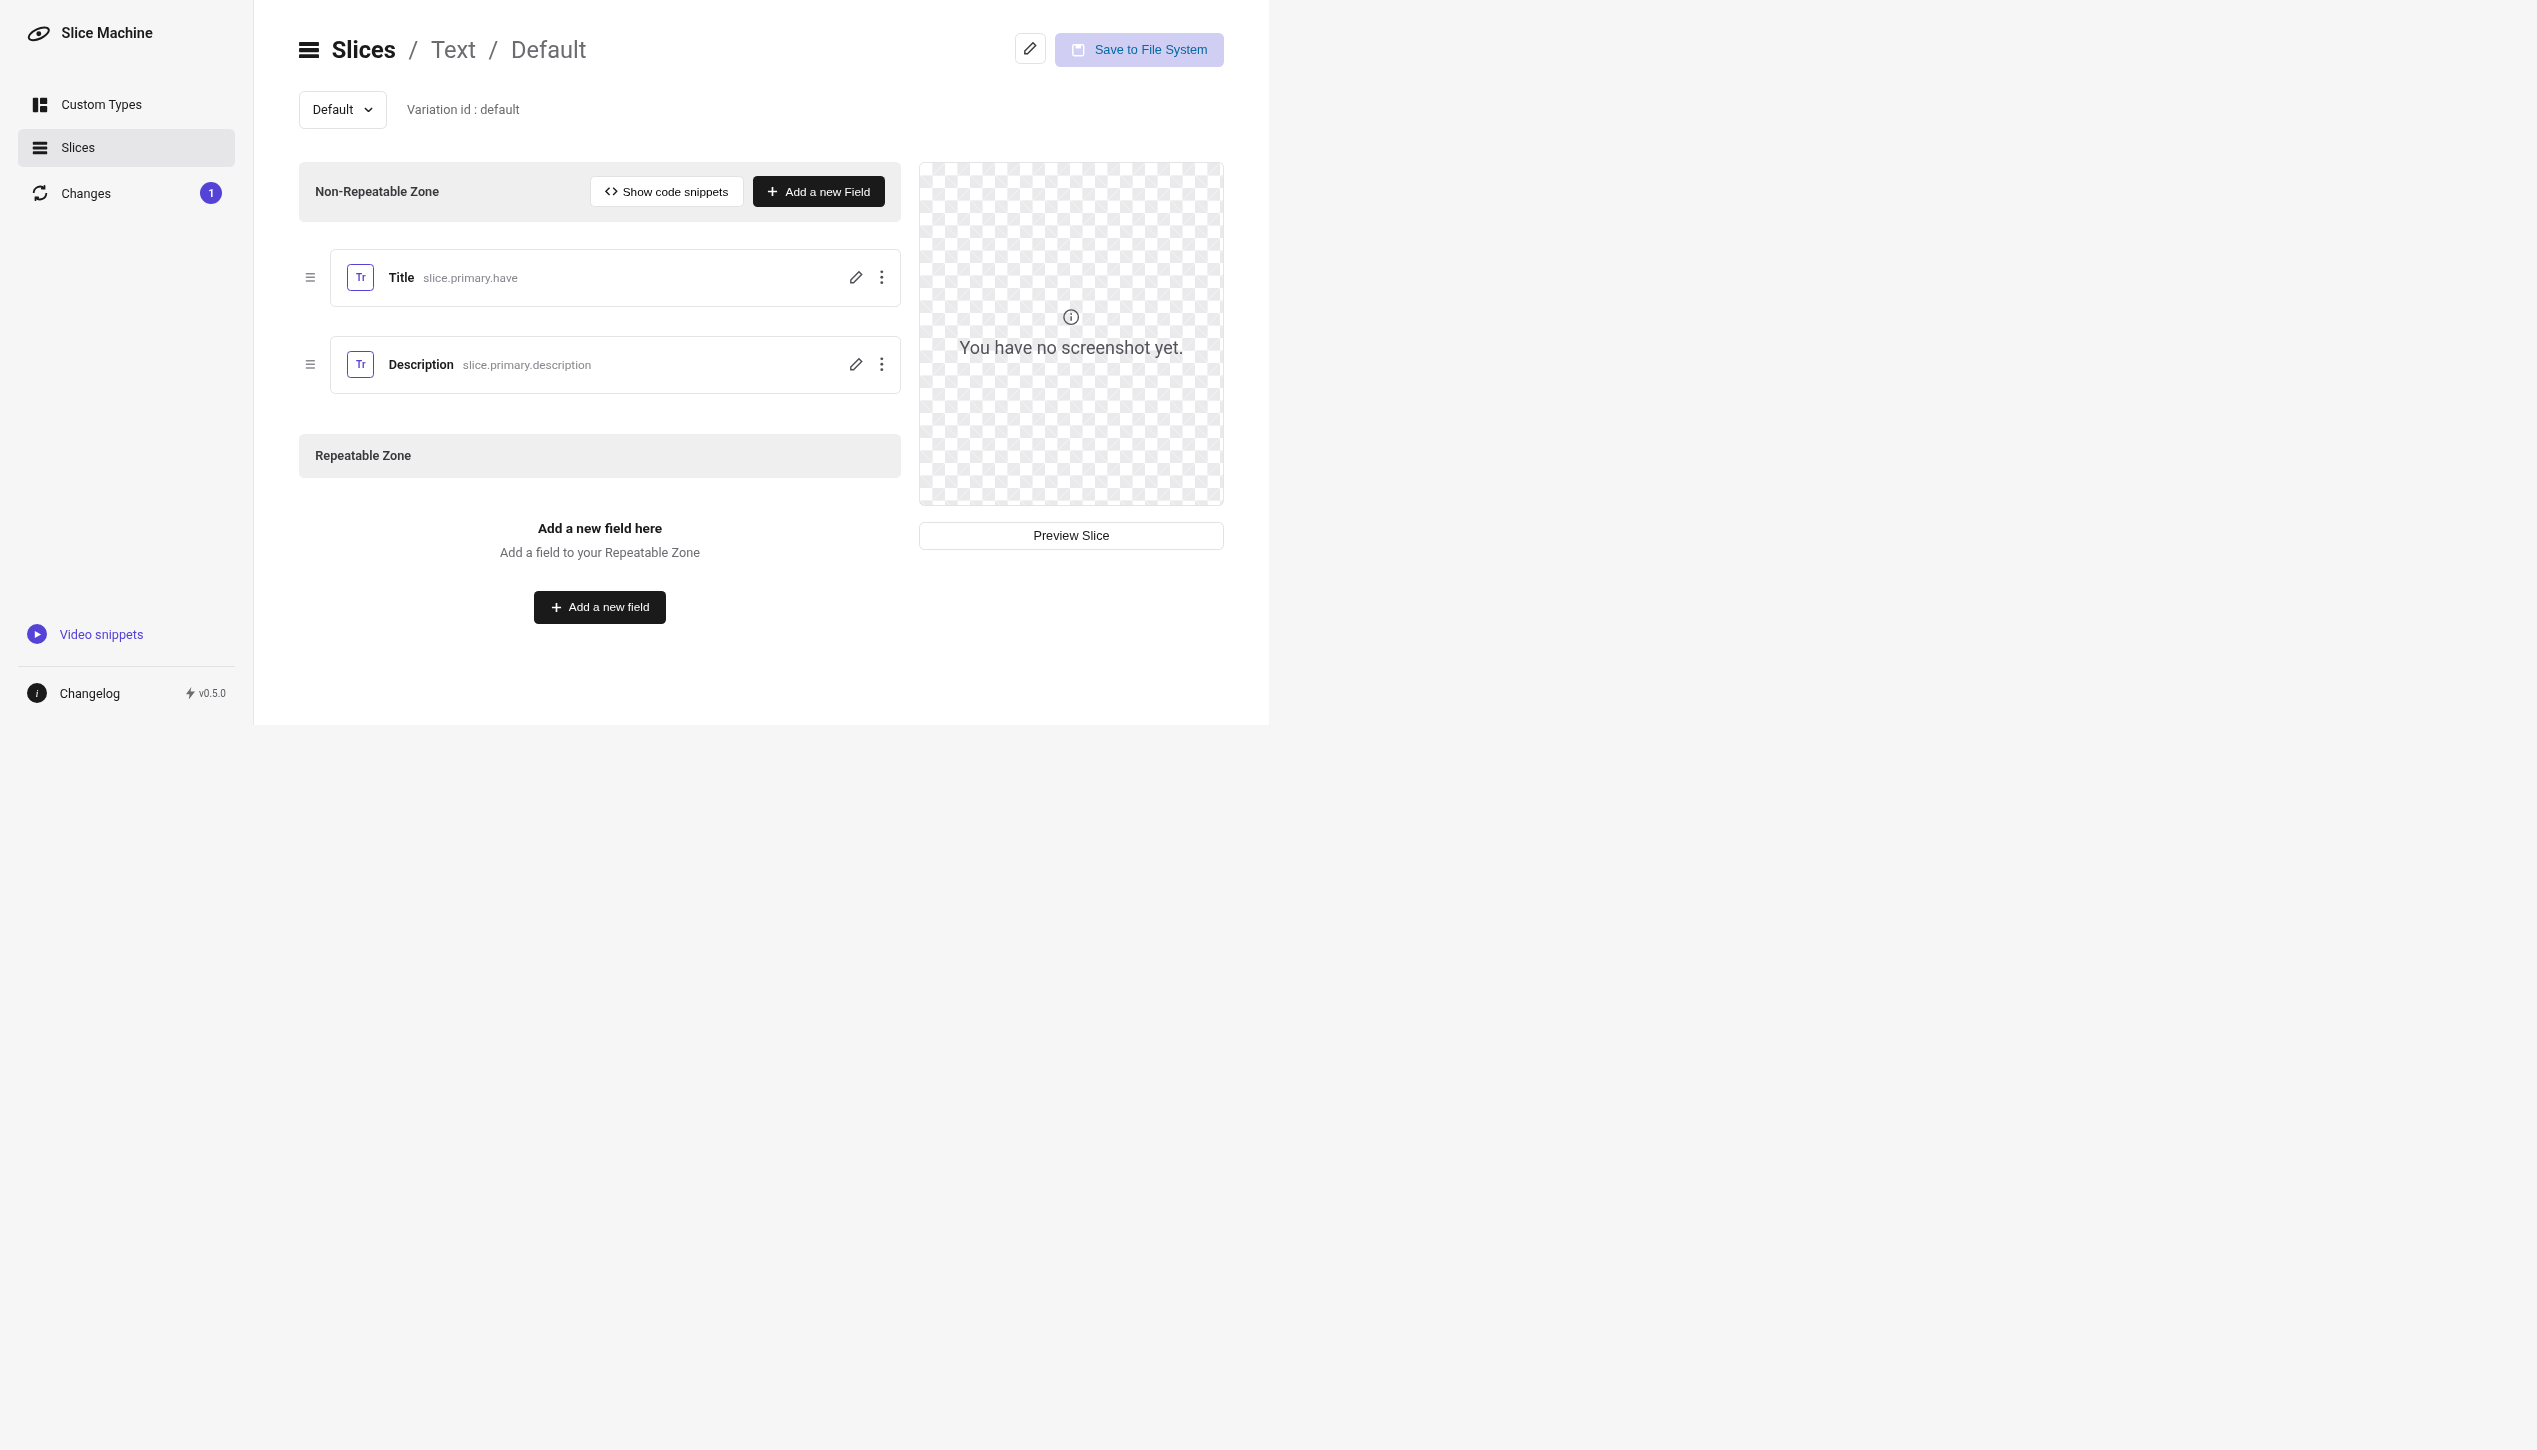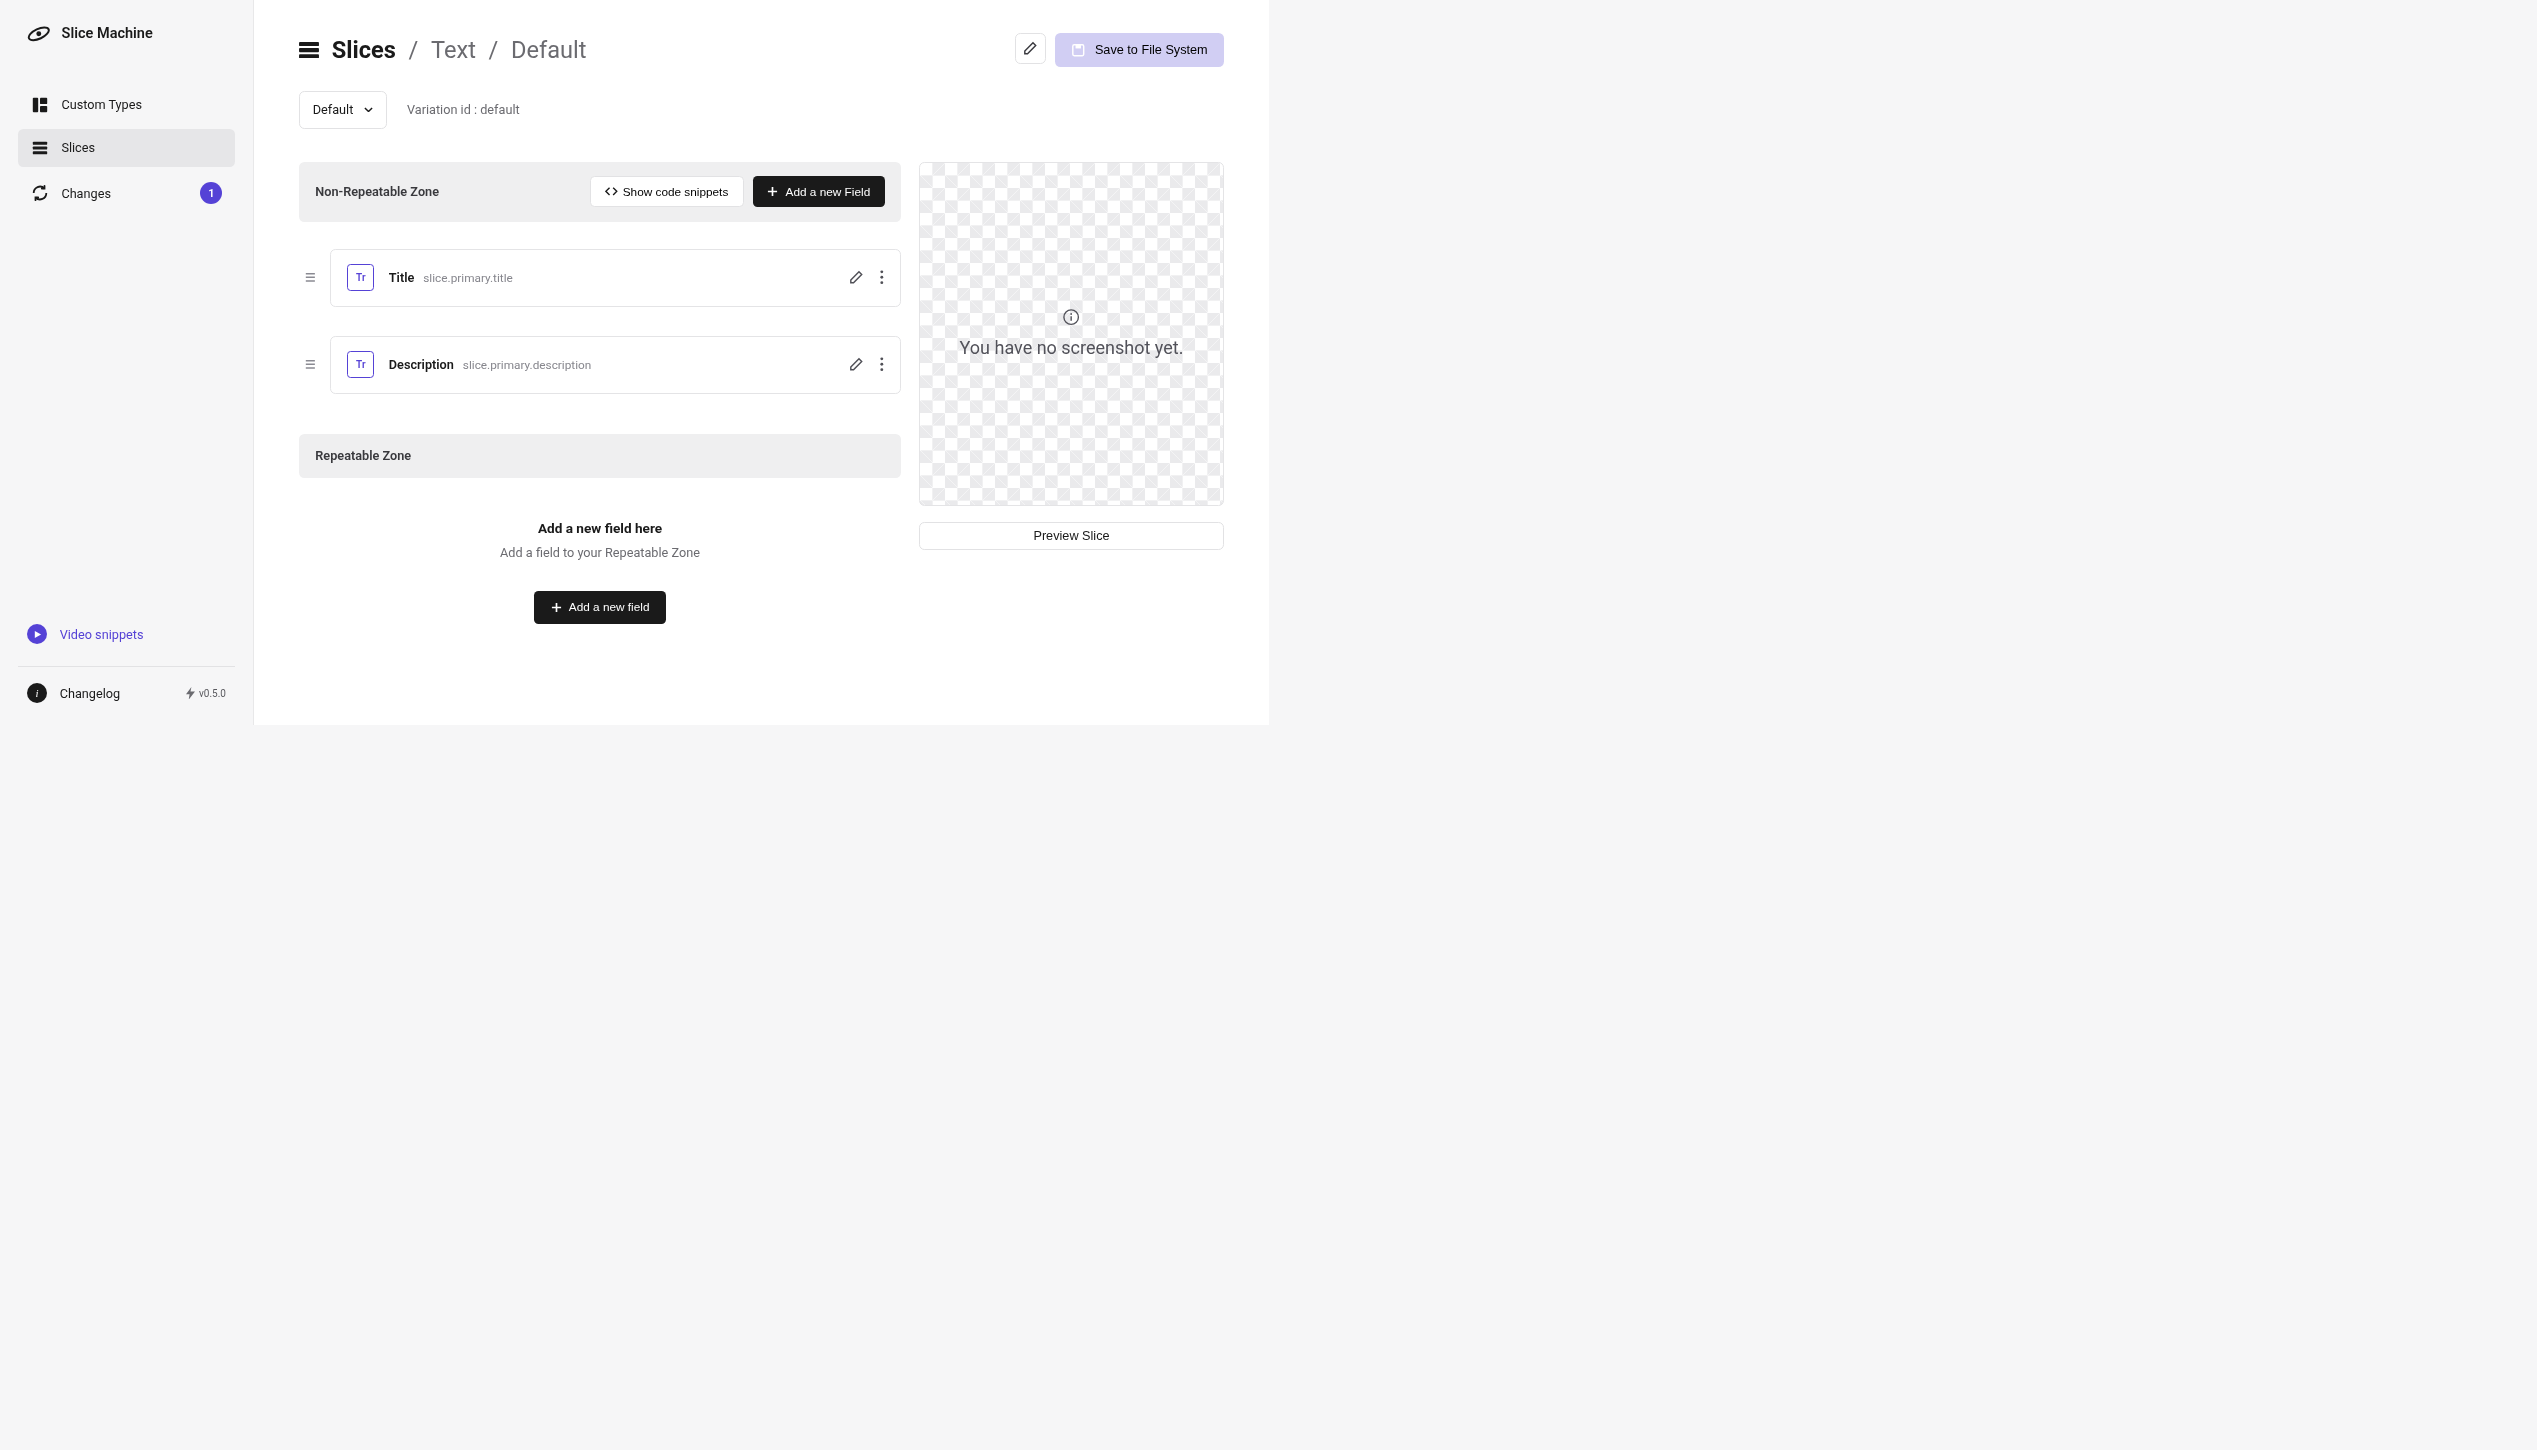--- a/index.html
+++ b/index.html
@@ -68,21 +68,21 @@
 .bc-sep { color: #6b6b70; font-weight: 400; }
 .bc-rest { color: #6b6b70; font-weight: 400; }
 
 .icon-btn {
   width: 31px; height: 31px; border: 0.9px solid #e2e2e4; border-radius: 5.4px;
   background: #fff; display: flex; align-items: center; justify-content: center;
   cursor: pointer; color: #3a3a3f;
 }
 .btn-save {
   height: 34px; padding: 0 16.3px; border-radius: 5.4px;
-  background: #d1cef3; color: #000000; border: none; font-size: 12.7px;
+  background: #d1cef3; color: #0369a1; border: none; font-size: 12.7px;
   display: flex; align-items: center; gap: 9px; cursor: default;
 }
 
 .variation-row { display: flex; align-items: center; gap: 20px; margin-bottom: 33px; }
 .variation-dd {
   height: 38px; padding: 0 12.7px; border: 0.9px solid #e2e2e4; border-radius: 5.4px;
   background: #fff; display: flex; align-items: center; gap: 11px; font-size: 12.7px; cursor: pointer;
 }
 .variation-id { font-size: 12.7px; color: #6b6b70; }
 
@@ -288,21 +288,21 @@
         <div class="field-row">
           <span class="drag-handle">
             <svg width="12.7" height="12.7" viewBox="0 0 14 14">
                 <path d="M2 3h10M2 7h10M2 11h10" stroke="#8a8a92" stroke-width="1.6"></path>
               </svg>
           </span>
           <div class="field-card">
             <span class="field-ic">Tr</span>
             <span>
               <span class="field-name">Title</span>
-              <span class="field-path">slice.primary.title</span>
+              <span class="field-path">slice.primary.have</span>
             </span>
             <div class="field-actions">
               <span>
                 <svg width="14.5" height="14.5" viewBox="0 0 16 16">
                     <path d="M11 2l3 3-9 9H2v-3z" fill="none" stroke="#505057" stroke-width="1.6"></path>
                   </svg>
               </span>
               <span>
                 <svg width="3.6" height="14.5" viewBox="0 0 4 16">
                     <circle cx="2" cy="2" r="1.6" fill="#505057"></circle>

